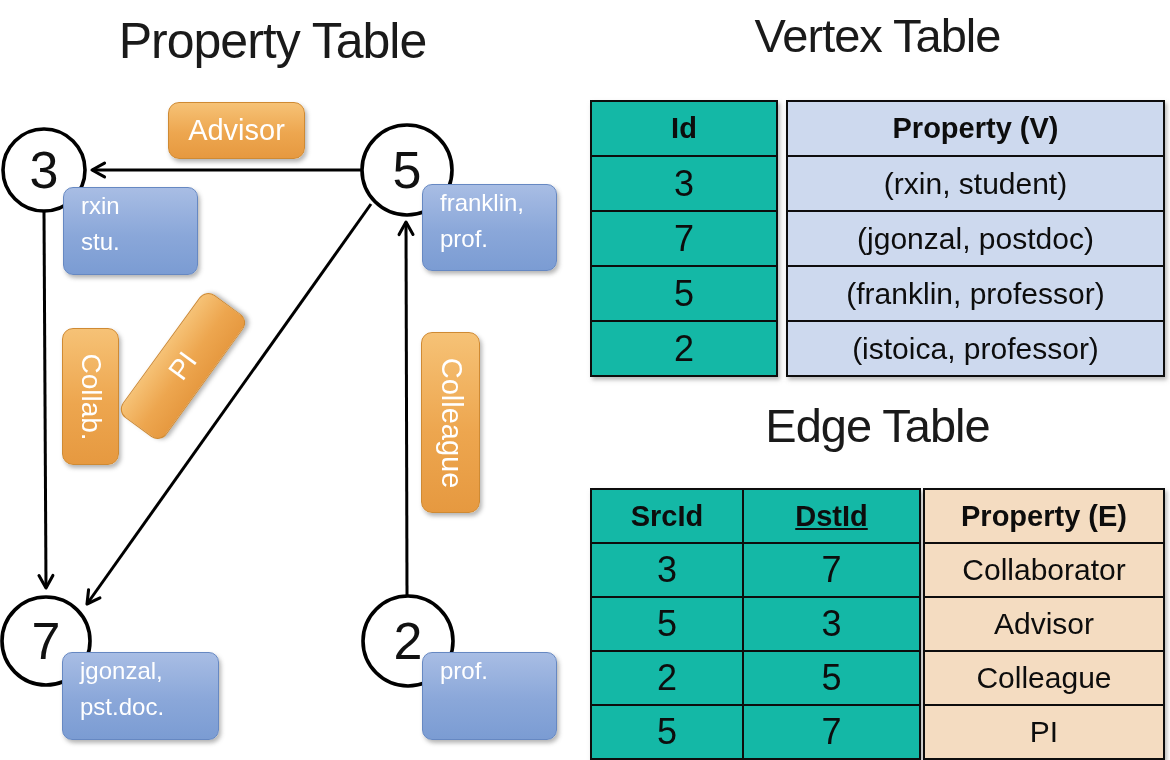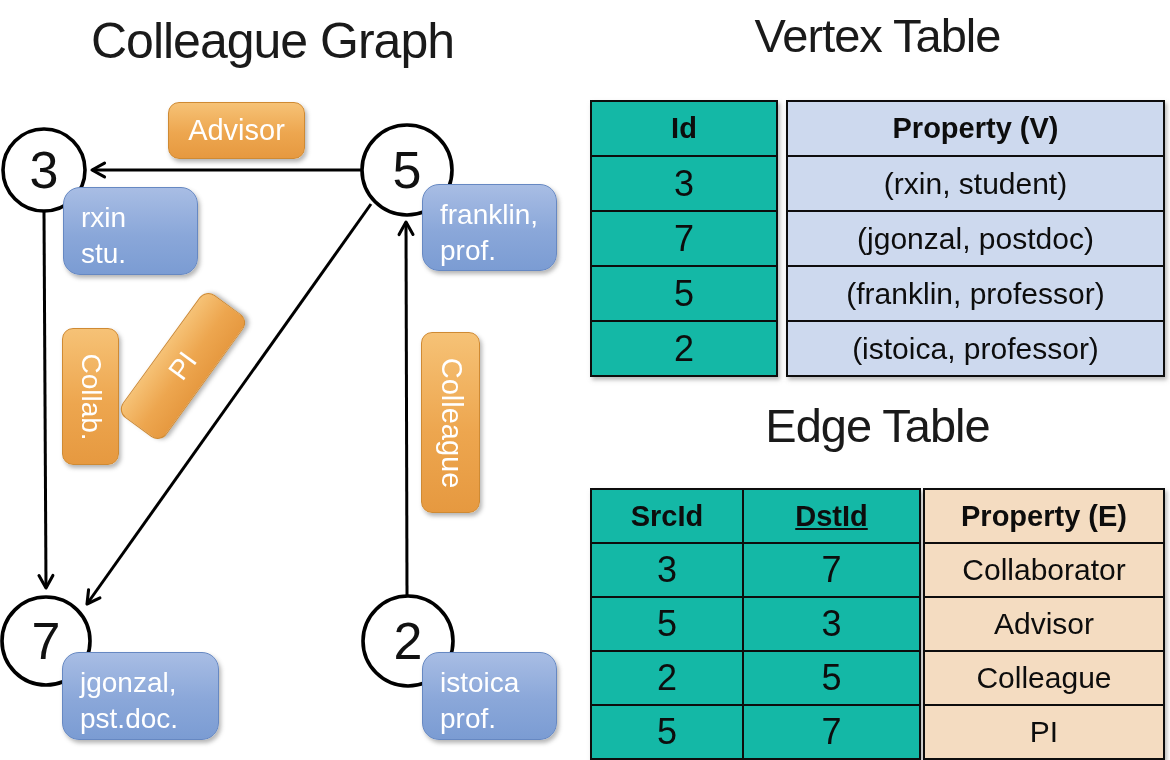--- a/index.html
+++ b/index.html
@@ -30,24 +30,24 @@
   .obox{
     position:absolute;
     background:linear-gradient(180deg,#f6c276 0%,#eda64f 55%,#e69940 100%);
     border:1px solid #cf8a33;border-radius:11px;
     box-shadow:2px 3px 4px rgba(90,90,90,0.45);
     color:#ffffff;display:flex;align-items:center;justify-content:center;
   }
   .bbox{
     position:absolute;
     background:linear-gradient(180deg,#a8bde4 0%,#8aa7d9 55%,#7b9cd3 100%);
-    border:1px solid #6688c2;border-radius:17px;
+    border:1px solid #6688c2;border-radius:10px;
     box-shadow:2px 3px 4px rgba(90,90,90,0.45);
-    color:#ffffff;font-size:28px;line-height:36px;
-    padding:12px 0 0 17px;box-sizing:border-box;
+    color:#ffffff;font-size:24px;line-height:36px;
+    padding:0 0 0 17px;box-sizing:border-box;
   }
   #advisor-box{left:168px;top:102px;width:135px;height:55px;font-size:29px;}
   #collab-box{left:62px;top:328px;width:55px;height:135px;font-size:28px;}
   #colleague-box{left:421px;top:332px;width:57px;height:179px;font-size:29px;}
   #pi-box{left:107px;top:339px;width:150px;height:52px;transform:rotate(-54deg);font-size:28px;}
   .vtext{position:absolute;left:50%;top:50%;transform:translate(-50%,-50%) rotate(90deg);white-space:nowrap;}
   #rxin-box{left:63px;top:187px;width:135px;height:88px;}
   #franklin-box{left:422px;top:184px;width:135px;height:87px;}
   #jgonzal-box{left:62px;top:652px;width:157px;height:88px;}
   #istoica-box{left:422px;top:652px;width:135px;height:88px;}
@@ -72,21 +72,21 @@
   #vt-id tr,#vt-prop tr{height:55px;}
   #et-ids{left:590px;top:488px;width:325px;}
   #et-prop{left:923px;top:488px;width:242px;padding-left:36px;}
   #et-ids tr,#et-prop tr{height:54px;margin-left:47px;}
 </style>
 </head>
 <body>
 
 <div id="stage">
 
-  <div id="graph-title" class="title">Colleague Graph</div>
+  <div id="graph-title" class="title">Property Table</div>
   <div id="vertex-title" class="title">Vertex Table</div>
   <div id="edge-title" class="title">Edge Table</div>
 
   <svg id="graph-canvas" width="585" height="760" viewBox="0 0 585 760">
     <defs>
       <marker id="ah" viewBox="0 0 14 14" refX="11" refY="7" markerWidth="6.5" markerHeight="6.5" orient="auto">
         <path d="M2,2 L11,7 L2,12" fill="none" stroke="#000000" stroke-width="2.2" stroke-linecap="round" stroke-linejoin="round"></path>
       </marker>
     </defs>
 
@@ -125,21 +125,20 @@
   </div>
   <div id="franklin-box" class="bbox">
     <div>franklin,</div>
     <div>prof.</div>
   </div>
   <div id="jgonzal-box" class="bbox">
     <div>jgonzal,</div>
     <div>pst.doc.</div>
   </div>
   <div id="istoica-box" class="bbox">
-    <div>istoica</div>
     <div>prof.</div>
   </div>
 
   <table id="vt-id" class="dtab">
     <tbody>
         <tr>
           <th>Id</th>
         </tr>
     <tr>
           <td class="num">3</td>

